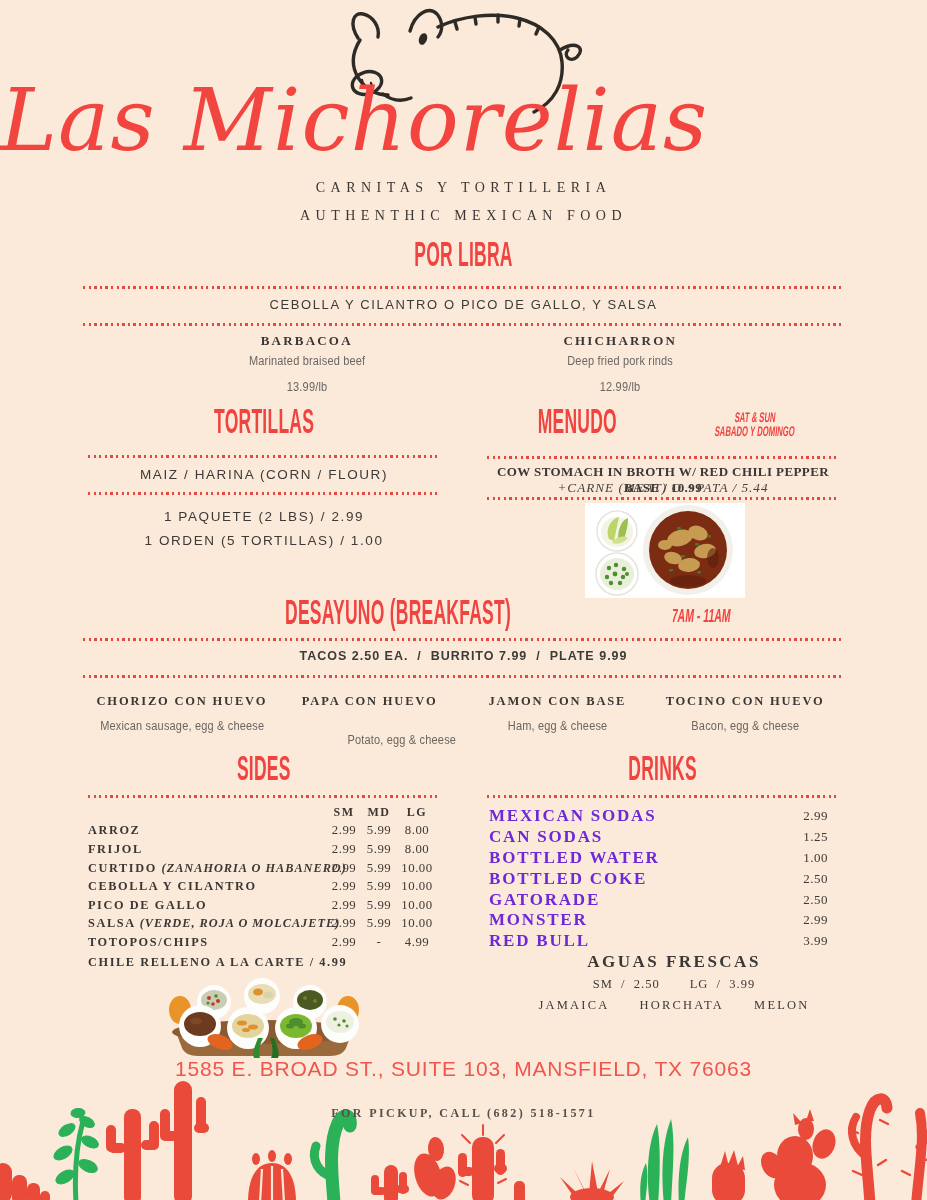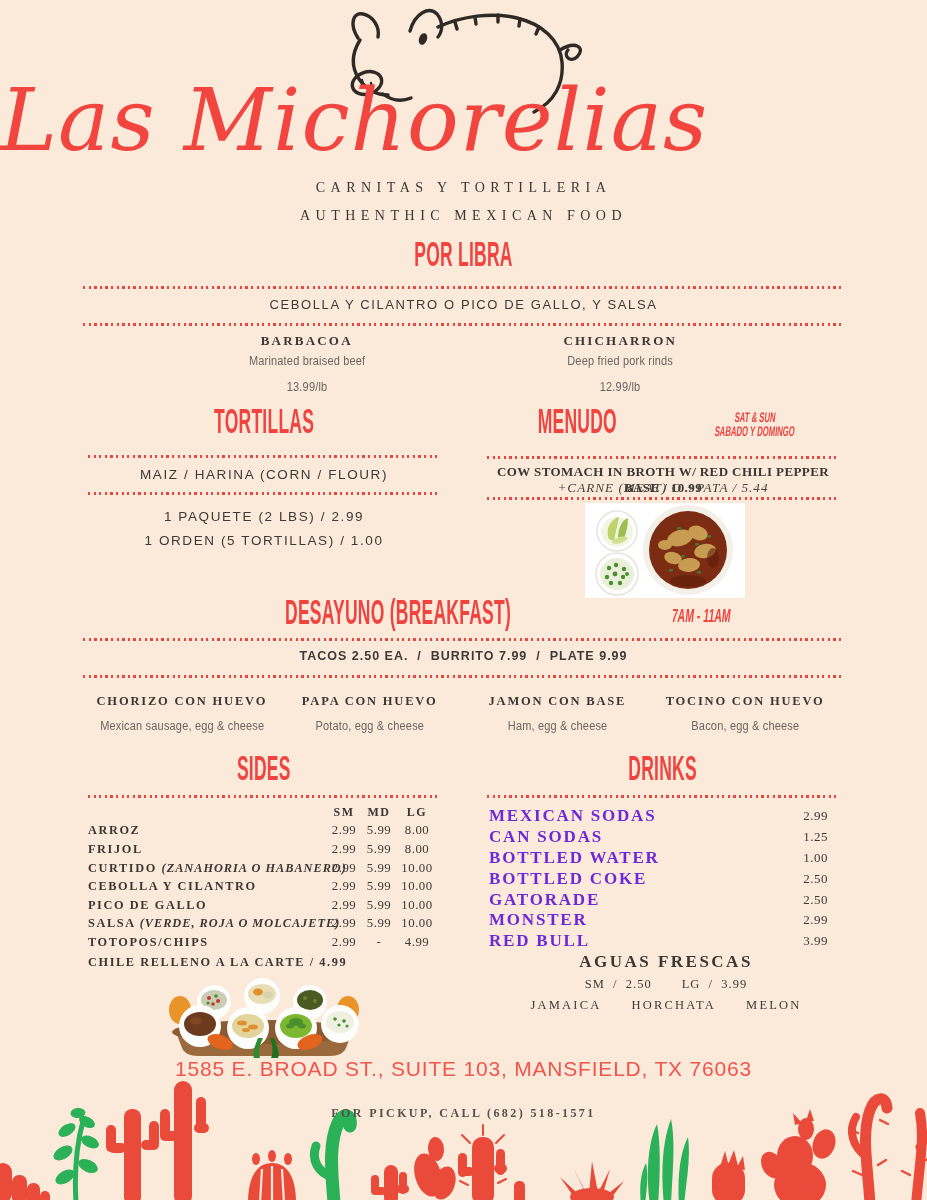--- a/index.html
+++ b/index.html
@@ -297,21 +297,21 @@
       <div class="dots abs" style="top:44px;left:83px;width:762px;"></div>
       <div class="ctr abs serif-note pre" style="top:55px;font-weight:700;font-size:12.5px;letter-spacing:1px;">TACOS 2.50 EA.  /  BURRITO 7.99  /  PLATE 9.99</div>
       <div class="dots abs" style="top:81px;left:83px;width:762px;"></div>
       <div class="cols abs" style="top:98px;left:88px;width:751px;">
         <div class="col">
           <div class="item-name" style="font-size:12.5px;letter-spacing:1.8px;">CHORIZO CON HUEVO</div>
           <div style="margin-top:5px;"><span class="item-desc">Mexican sausage, egg &amp; cheese</span></div>
         </div>
         <div class="col">
           <div class="item-name" style="font-size:12.5px;letter-spacing:1.8px;">PAPA CON HUEVO</div>
-          <div style="margin-top:5px;"><span class="item-desc">Potato, egg &amp; cheese</span></div>
+          <div style="margin-top:19px;text-align:right;"><span class="item-desc">Potato, egg &amp; cheese</span></div>
         </div>
         <div class="col">
           <div class="item-name" style="font-size:12.5px;letter-spacing:1.8px;">JAMON CON BASE</div>
           <div style="margin-top:5px;"><span class="item-desc">Ham, egg &amp; cheese</span></div>
         </div>
         <div class="col">
           <div class="item-name" style="font-size:12.5px;letter-spacing:1.8px;">TOCINO CON HUEVO</div>
           <div style="margin-top:5px;"><span class="item-desc">Bacon, egg &amp; cheese</span></div>
         </div>
       </div>
@@ -461,21 +461,21 @@
           </div>
         <div class="drink-row">
             <span class="dname">MONSTER</span>
             <span class="dprice">2.99</span>
           </div>
         <div class="drink-row">
             <span class="dname">RED BULL</span>
             <span class="dprice">3.99</span>
           </div>
       </div>
-      <div class="abs" style="top:202px;left:3px;width:352px;">
+      <div class="abs" style="top:202px;left:11px;width:352px;">
         <div class="aguas-title">AGUAS FRESCAS</div>
         <div class="aguas-sizes" style="margin-top:5px;">
           <span class="pre">SM  /  2.50</span>
           <span class="pre">LG  /  3.99</span>
         </div>
         <div class="aguas-flavors" style="margin-top:6px;">
           <span>JAMAICA</span>
           <span>HORCHATA</span>
           <span>MELON</span>
         </div>

